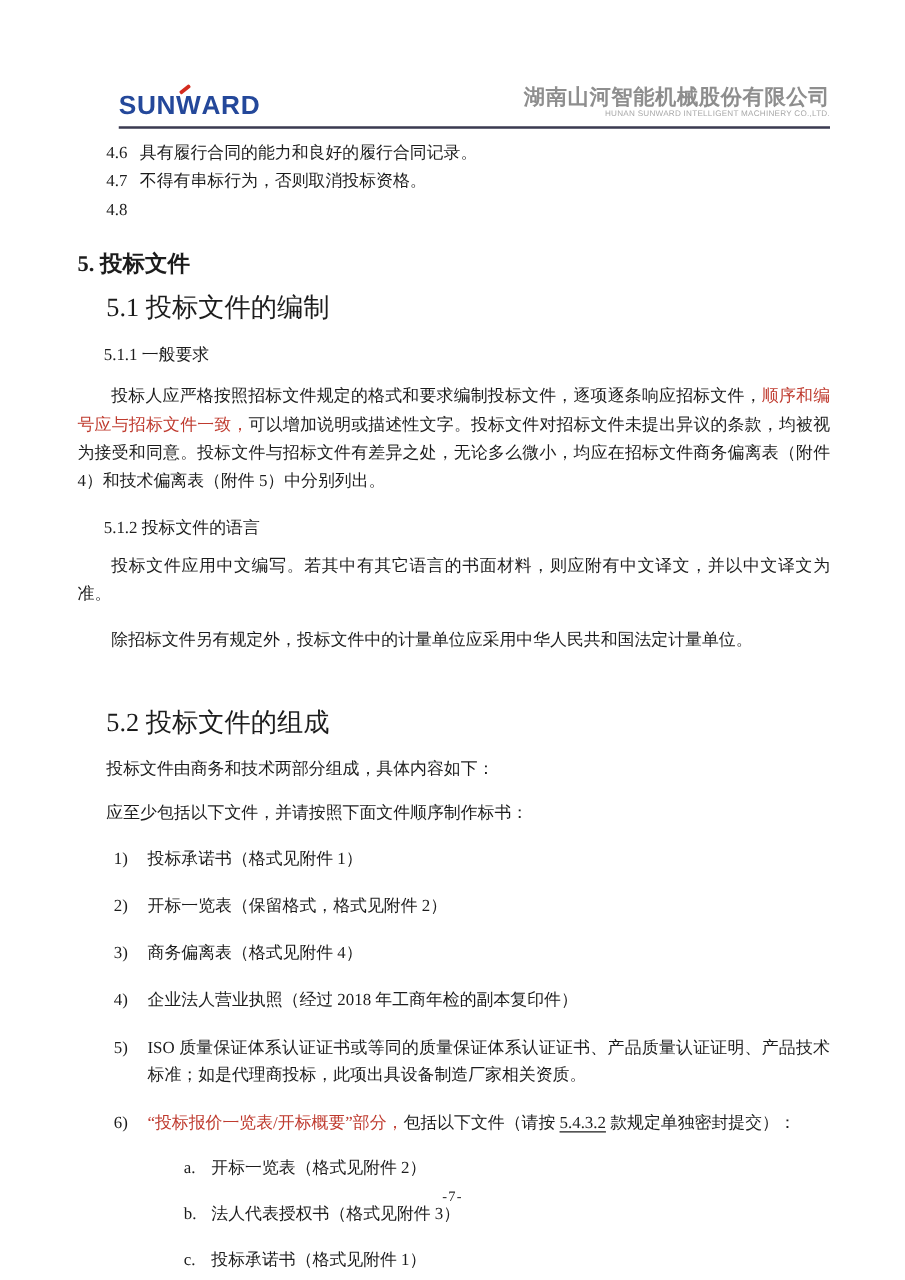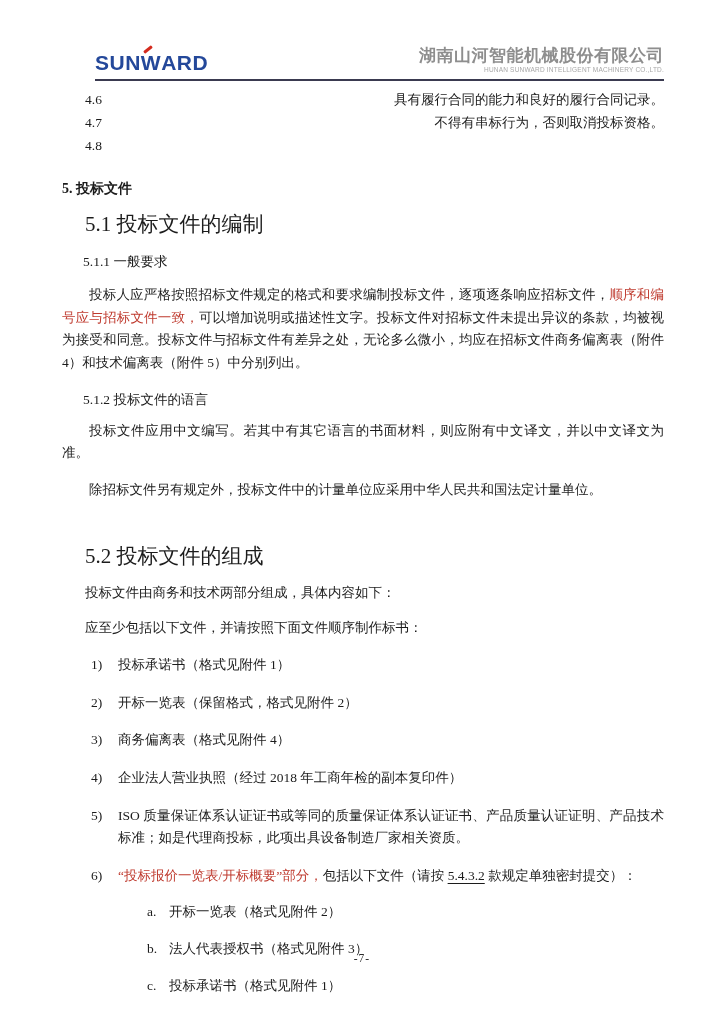--- a/index.html
+++ b/index.html
@@ -1,18 +1,18 @@
 <!DOCTYPE html>
 <html><head>
 <meta charset="utf-8">
 <style>
   html,body{margin:0;padding:0;background:#e8e8e8;}
   .page{
     width:724px;height:1024px;background:#ffffff;position:relative;
-    box-sizing:border-box;padding:46px 60px 0 62px;
+    box-sizing:border-box;padding:68px 60px 0 62px;
     font-family:"Liberation Serif","DejaVu Serif",serif;
     color:#1c1c1c;overflow:hidden;
   }
   
   .hdr{display:flex;justify-content:space-between;align-items:flex-end;}
   .logo{
     font-family:"Liberation Sans","DejaVu Sans",sans-serif;
     font-weight:bold;font-size:21px;letter-spacing:.5px;color:#24489a;
     margin-left:33px;line-height:1;
   }
@@ -26,23 +26,23 @@
     font-family:"Liberation Sans","DejaVu Sans",sans-serif;
     font-weight:bold;font-size:17px;color:#8e8e8e;letter-spacing:.5px;
   }
   .co-en{
     font-family:"Liberation Sans","DejaVu Sans",sans-serif;
     font-size:6.5px;color:#a8a8a8;letter-spacing:.2px;
   }
   .hdr-rule{height:2px;background:#3a3a50;margin:6px 0 0 33px;border:none;}
   
   .doc{font-size:13.5px;line-height:23px;}
-  .pre-item{margin-left:23px;display:flex;justify-content:space-between;}
+  .pre-item{margin-left:23px;display:flex;}
   .pre-item .num{flex:0 0 auto;margin-right:10px;}
-  .h1{font-size:14px;font-weight:bold;margin-top:19px;line-height:26px;}
+  .h1{font-size:18px;font-weight:bold;margin-top:19px;line-height:26px;}
   .h2{font-size:21px;margin-top:9px;margin-left:23px;line-height:26px;}
   .h3{font-size:13.5px;margin-top:13px;margin-left:21px;line-height:23px;}
   .para{margin-top:9px;text-indent:2em;text-align:justify;line-height:22.6px;}
   .red{color:#bf3a2e;}
   .gap-lg{margin-top:42px;}
   .plain{margin-top:12px;margin-left:23px;}
   .list{margin-left:29px;}
   .li{display:flex;margin-top:15px;line-height:22.6px;}
   .li .num{flex:0 0 27px;}
   .li .tx{flex:1;text-align:justify;}

